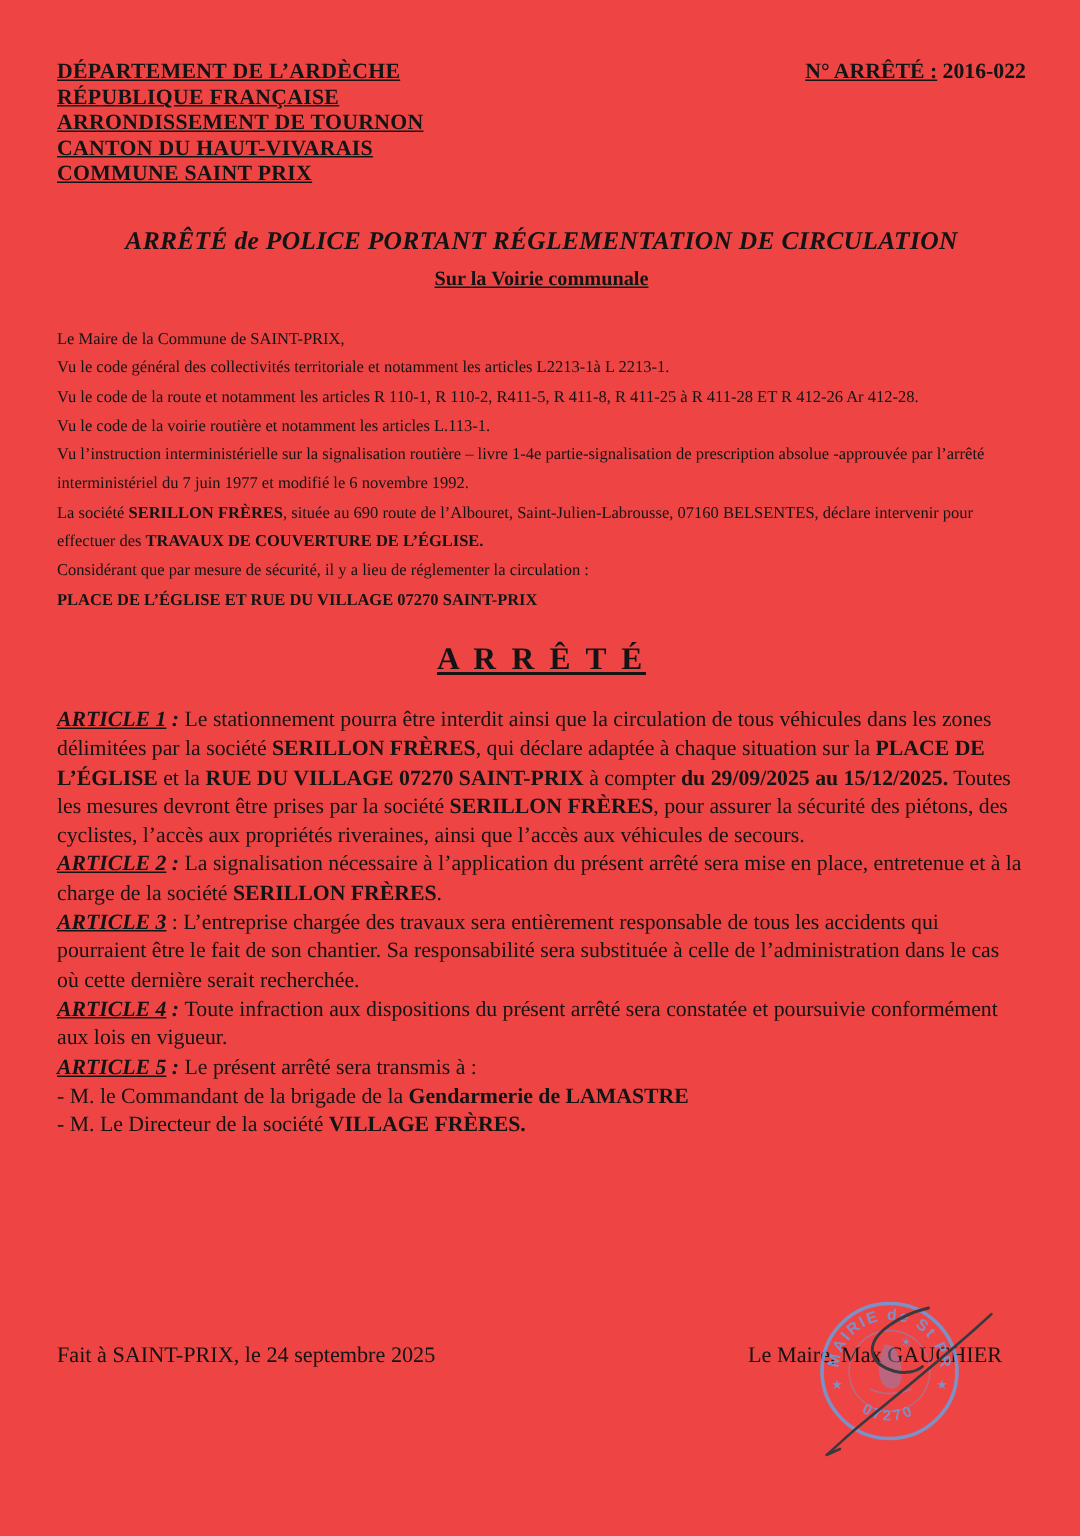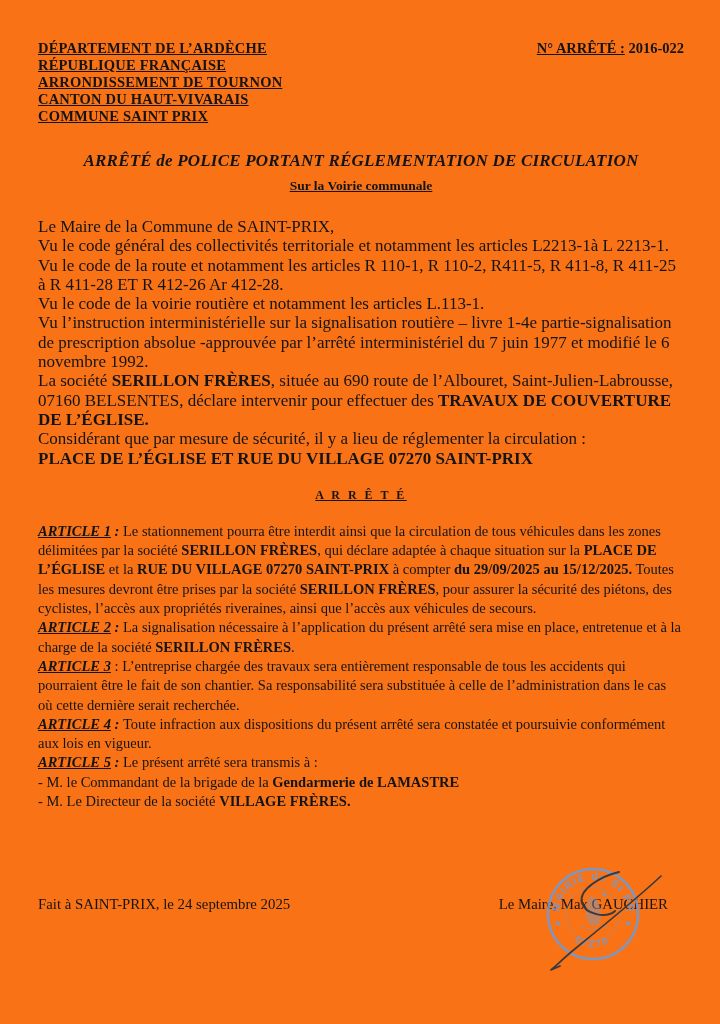--- a/index.html
+++ b/index.html
@@ -1,21 +1,21 @@
 <!DOCTYPE html>
 <html lang="fr"><head>
 <meta charset="utf-8">
 <title>Arrêté de police — Saint-Prix</title>
 <style>
   html,body{margin:0;padding:0;background:#e8e8e8;}
   .page{
     position:relative;
     width:720px;height:1024px;
     margin:0 auto;
-    background:#f97316;
+    background:#ef4444;
     box-sizing:border-box;
     padding:40px 36px 0 38px;
     font-family:"Liberation Serif","DejaVu Serif",serif;
     color:#141414;
     overflow:hidden;
   }
   .b{font-weight:bold;}
   .i{font-style:italic;}
   .u{text-decoration:underline;}
 
@@ -26,27 +26,27 @@
     white-space:nowrap;
   }
   .header-right{font-size:14.5px;font-weight:bold;white-space:nowrap;}
 
   .doc-title{
     margin-top:26px;text-align:center;font-weight:bold;
     font-size:17px;letter-spacing:0.2px;font-style:italic;
   }
   .doc-subtitle{margin-top:7px;text-align:center;font-weight:bold;font-size:13.5px;text-decoration:underline;}
 
-  .preamble{margin-top:23px;font-size:17px;line-height:19.3px;}
+  .preamble{margin-top:23px;font-size:11px;line-height:19.3px;}
   .articles{margin-top:19px;font-size:14.5px;line-height:19.3px;}
   .para{margin:0;}
 
   .arrete-heading{margin-top:17px;text-align:center;}
   .arrete-heading span{
-    font-weight:bold;font-size:12px;letter-spacing:2.5px;
+    font-weight:bold;font-size:21px;letter-spacing:2.5px;
     text-decoration:underline;
   }
 
   .doc-footer{
     position:absolute;left:38px;right:52px;top:896px;
     display:flex;justify-content:space-between;
     font-size:14.8px;
   }
 
   .seal-area{

